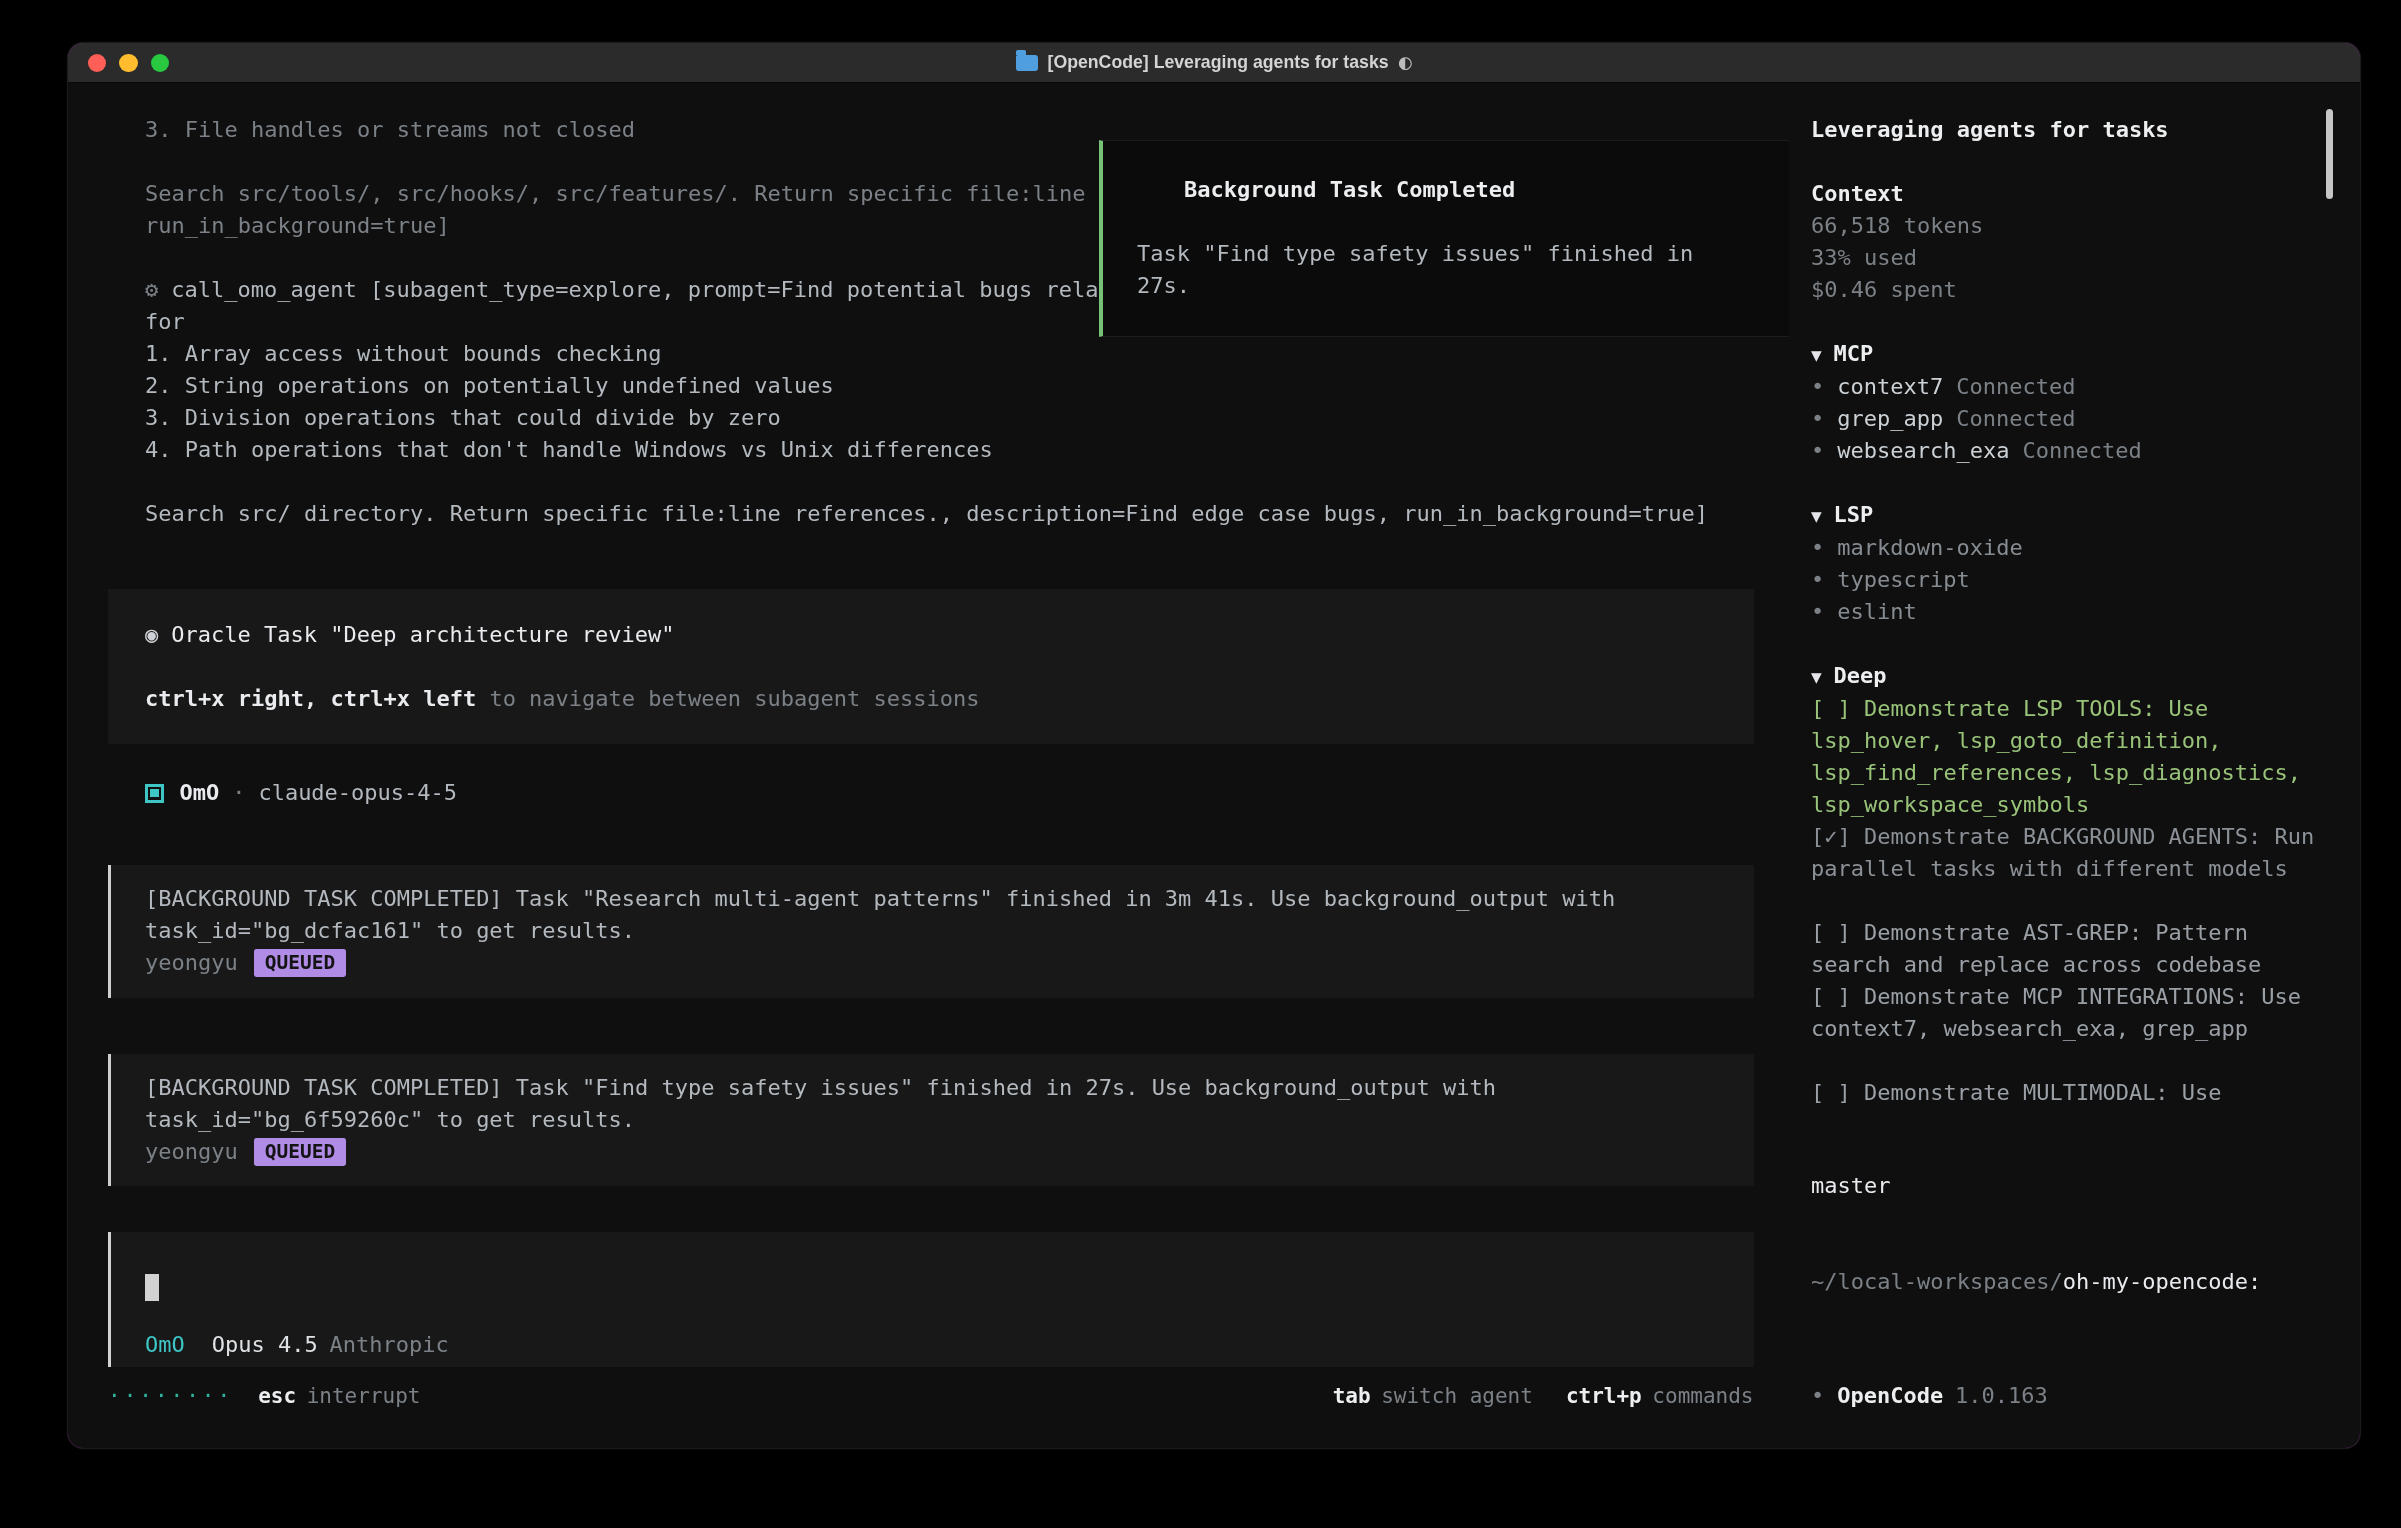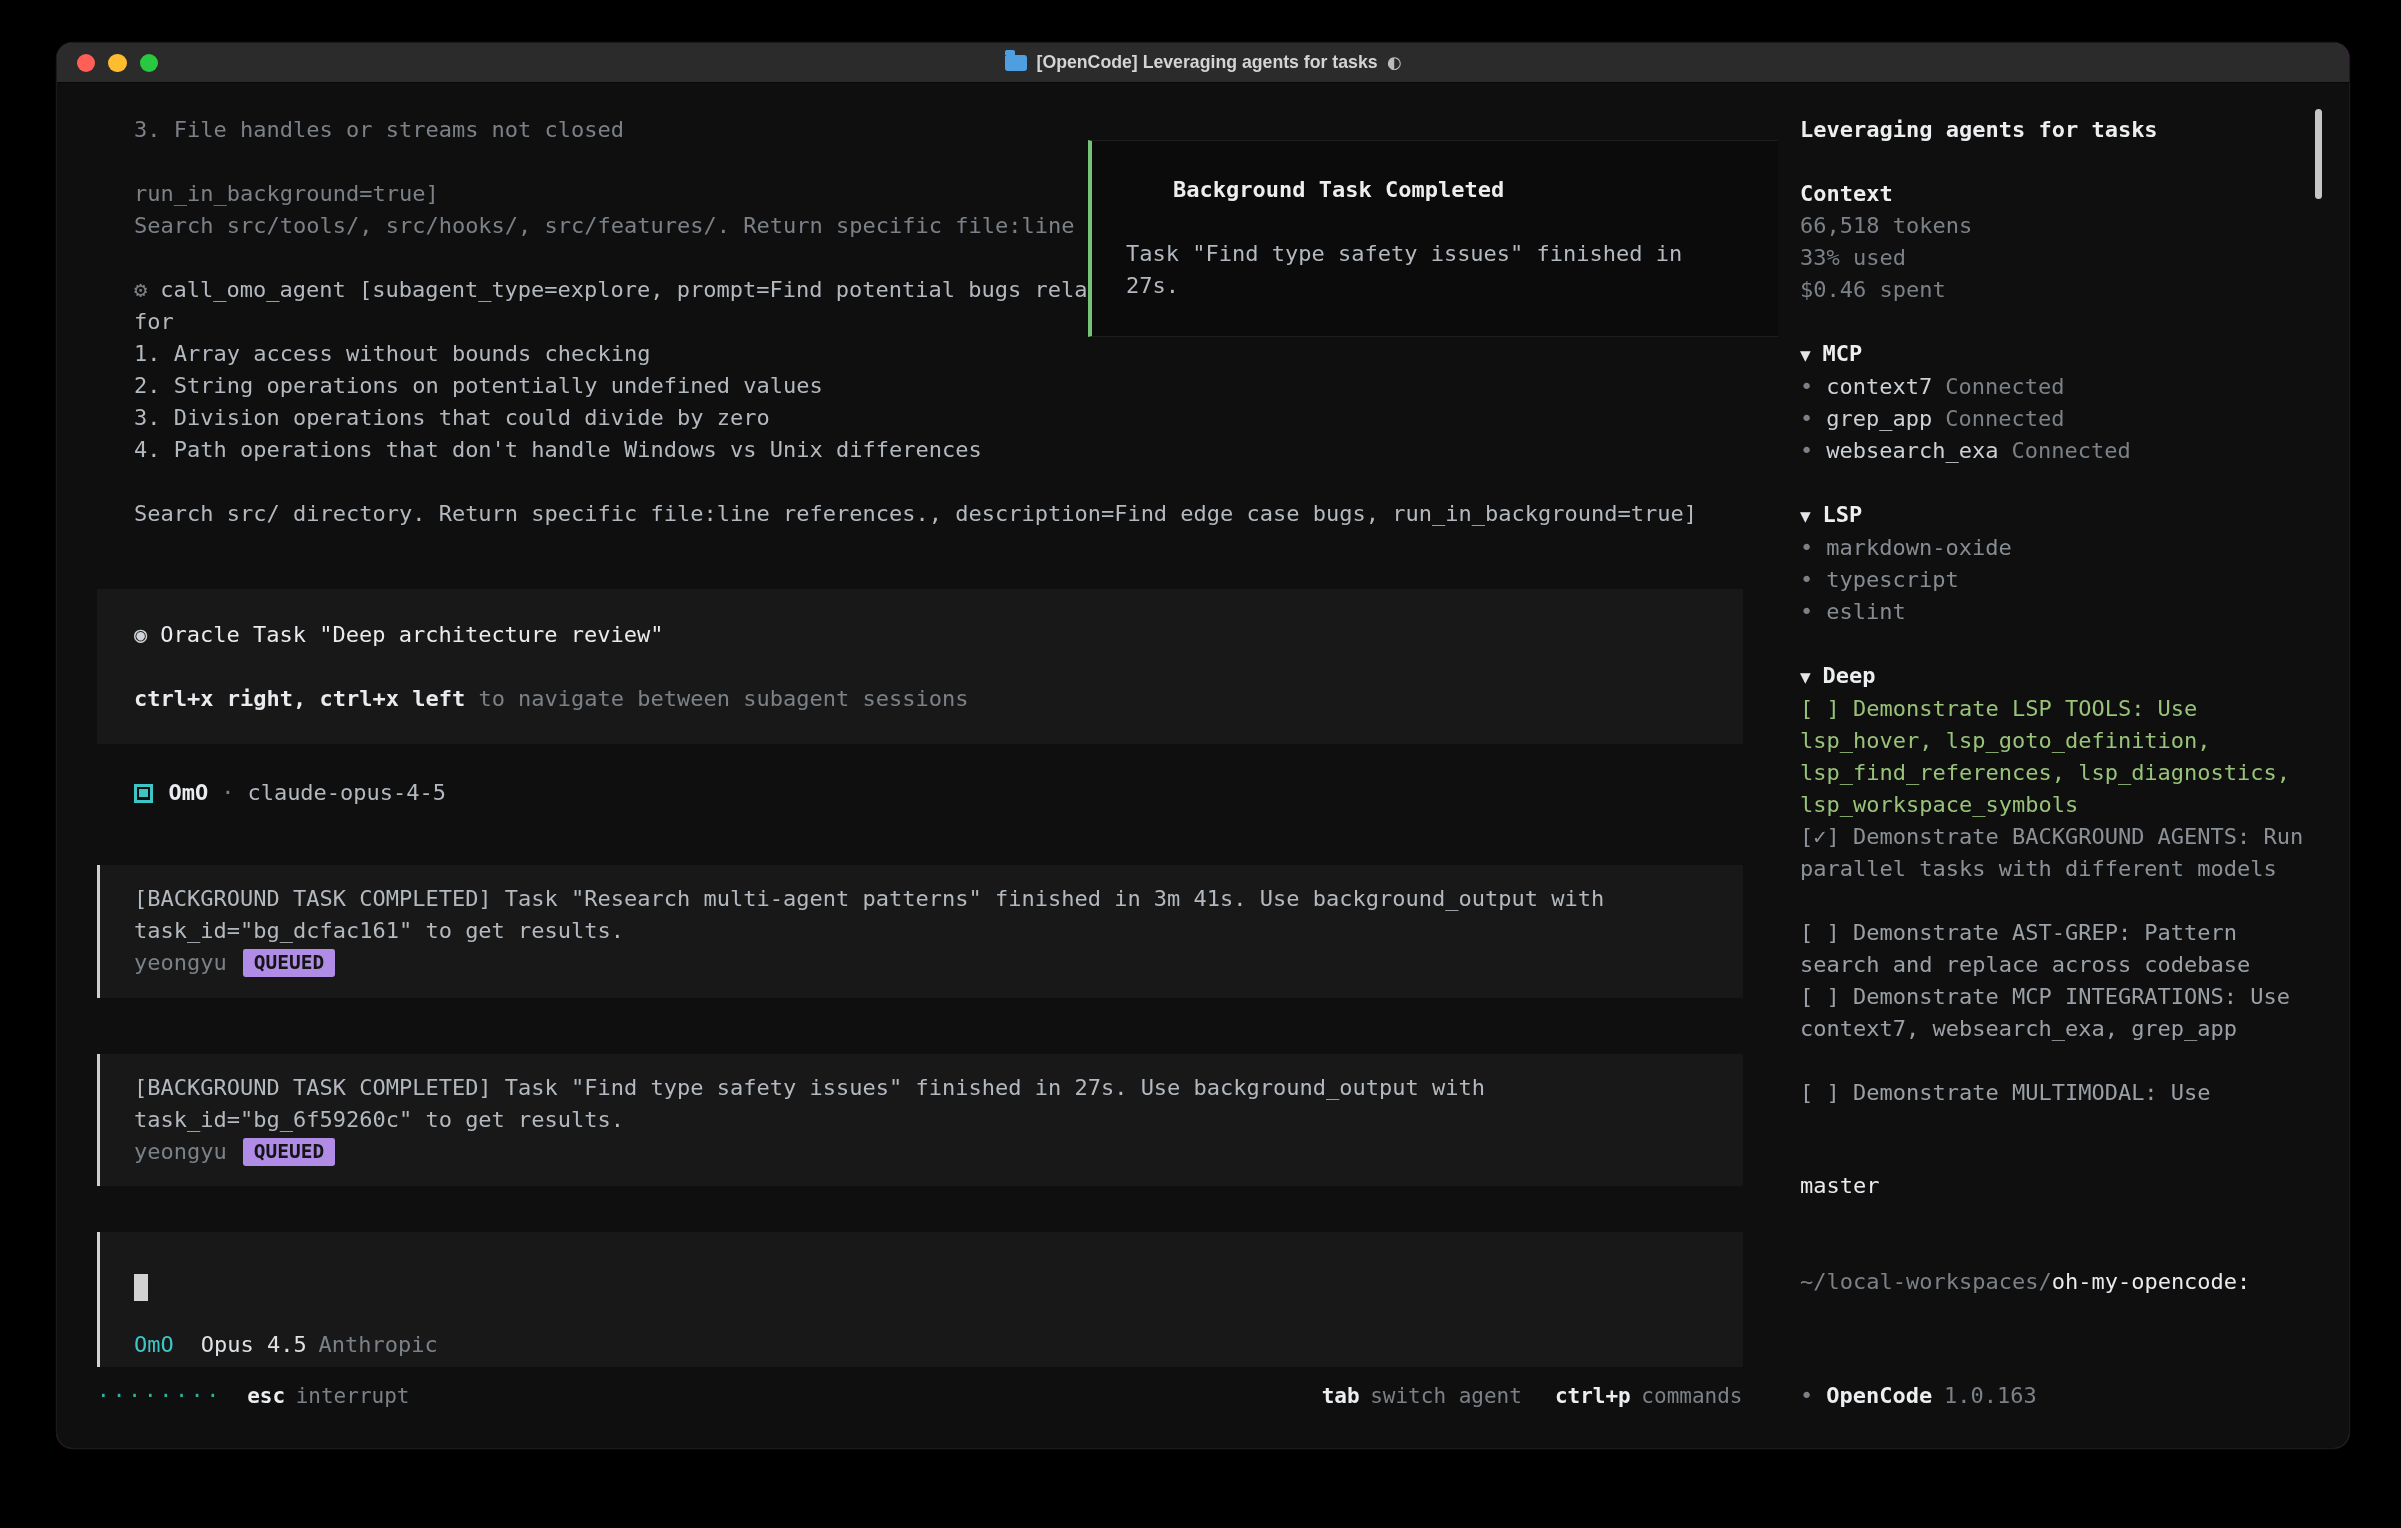--- a/index.html
+++ b/index.html
@@ -1,21 +1,21 @@
 <!DOCTYPE html>
 <html style="font-size:9.5px"><head>
 <meta charset="utf-8">
 <style>
   html,body{margin:0;padding:0;}
   body{
     width:2401px;height:1528px;background:#010101;overflow:hidden;
     font-family:"DejaVu Sans Mono", monospace;
   }
   .window{
-    position:absolute;left:57px;top:43px;width:2292px;height:1405px;
+    position:absolute;left:68px;top:43px;width:2292px;height:1405px;
     background:#a21caf;border-radius:15.4px;overflow:hidden;
     box-shadow:0 0 0 1.2px rgba(255,255,255,0.10), 0 35px 95px rgba(0,0,0,0.85);
   }
   
   .titlebar{
     height:39px;background:#2b2b2b;border-bottom:1.2px solid #090909;
     position:relative;display:flex;align-items:center;
   }
   .traffic{position:absolute;left:20px;top:10.6px;display:flex;gap:13px;}
   .tl{width:18.3px;height:18.3px;border-radius:50%;display:inline-block;}
@@ -119,22 +119,22 @@
     </div>
   </div>
 
   <div class="winbody">
 
     <div class="main">
 
       <div class="indent">
         <div class="line dim">3. File handles or streams not closed</div>
         <div class="blank"></div>
+        <div class="line dim">Search src/tools/, src/hooks/, src/features/. Return specific file:line</div>
         <div class="line dim">run_in_background=true]</div>
-        <div class="line dim">Search src/tools/, src/hooks/, src/features/. Return specific file:line</div>
         <div class="blank"></div>
         <div class="line"><span class="gear dim">⚙</span><span>call_omo_agent [subagent_type=explore, prompt=Find potential bugs related to EDGE CASES and BOUNDARY CONDITIONS. Look for</span></div>
         <div class="line">1. Array access without bounds checking</div>
         <div class="line">2. String operations on potentially undefined values</div>
         <div class="line">3. Division operations that could divide by zero</div>
         <div class="line">4. Path operations that don't handle Windows vs Unix differences</div>
         <div class="blank"></div>
         <div class="line">Search src/ directory. Return specific file:line references., description=Find edge case bugs, run_in_background=true]</div>
       </div>
 

